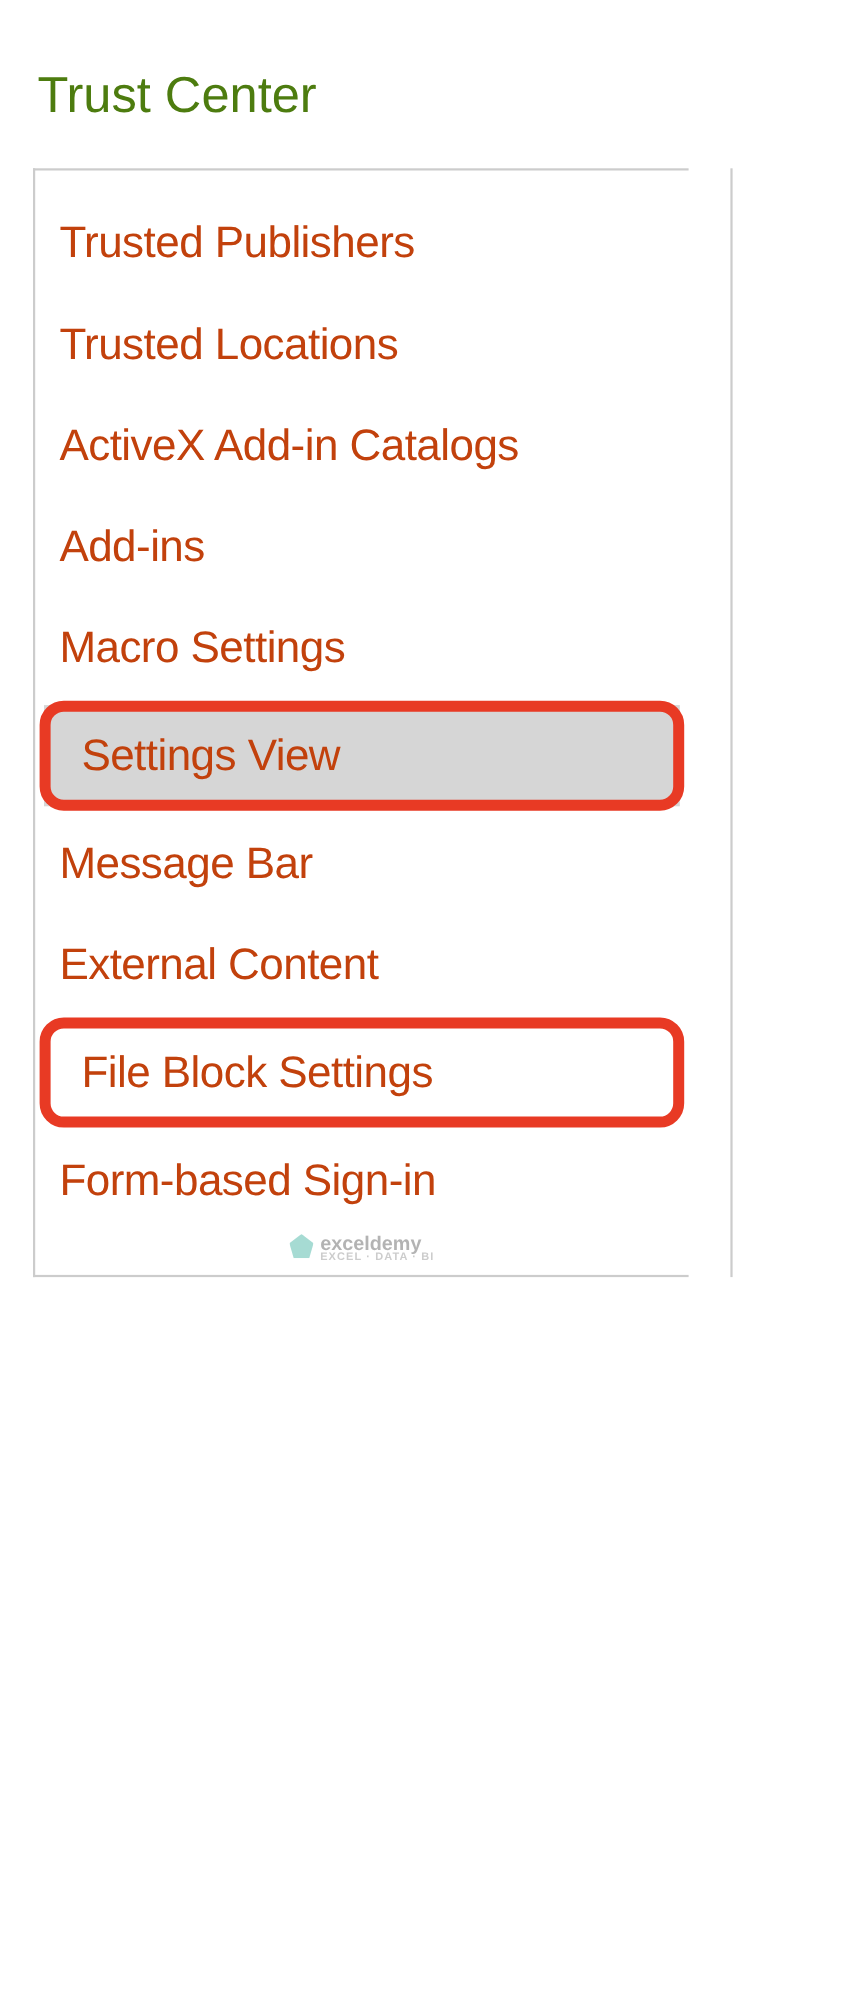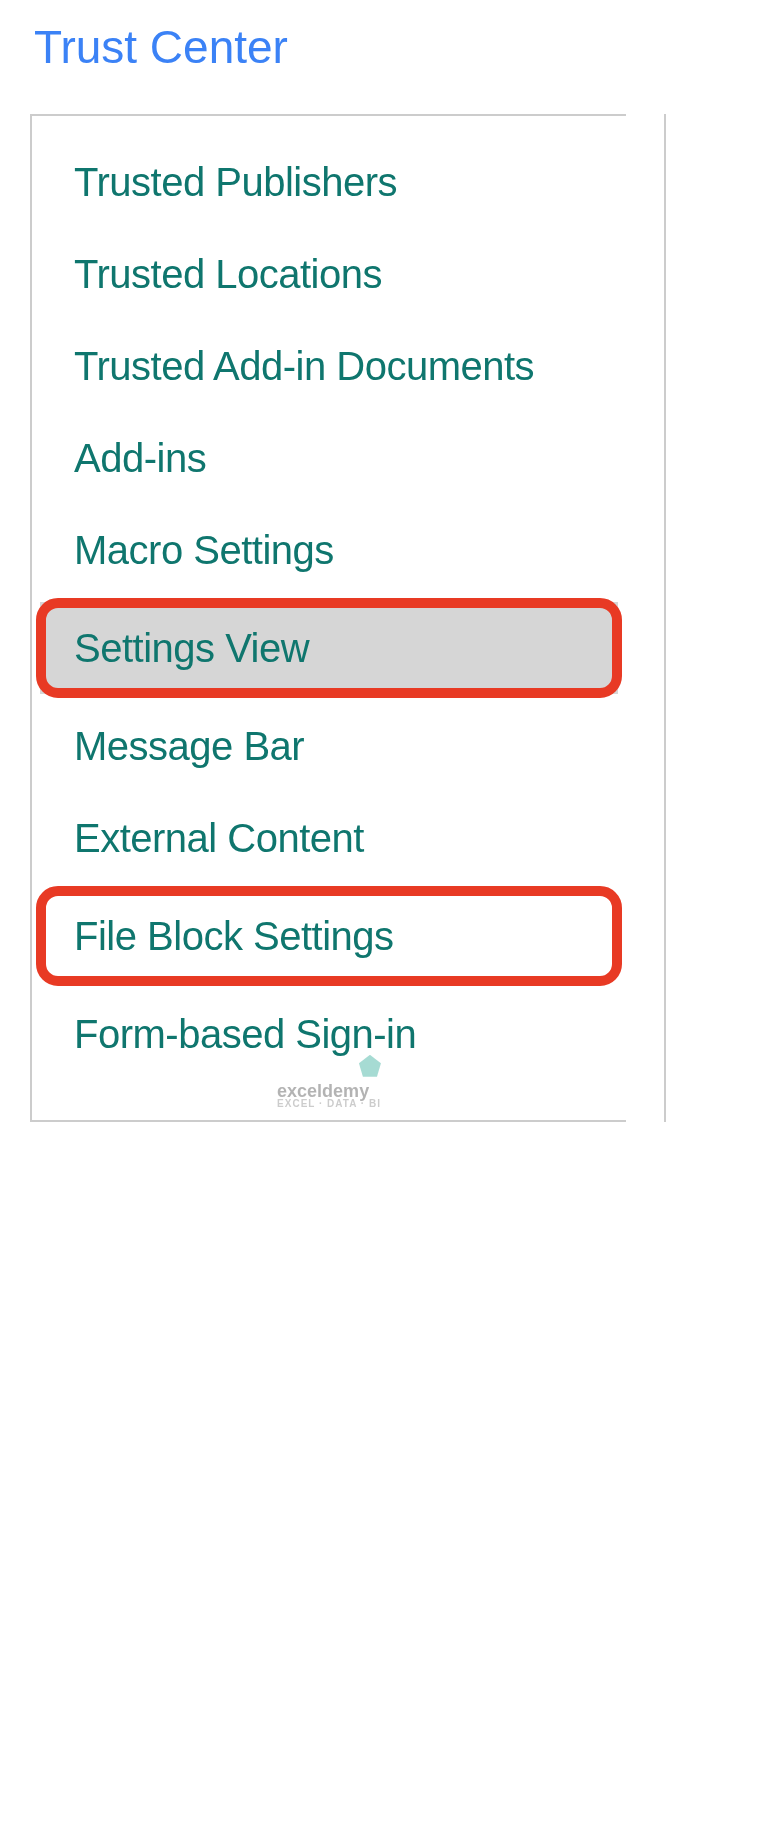--- a/index.html
+++ b/index.html
@@ -13,44 +13,45 @@
       width: 768px;
       height: 1827px;
       padding: 0;
     }
     .container {
       padding: 20px 30px;
     }
     .title {
       font-size: 46px;
       font-weight: 400;
-      color: #3b82f6;
+      color: #4d7c0f;
       margin-bottom: 40px;
       margin-left: 4px;
+      margin-top: 39px;
     }
     .panel {
       border: 2px solid #cccccc;
       border-right: none;
       width: 596px;
       padding: 20px 0 40px 0;
       position: relative;
       margin-left: 0;
     }
     .right-edge {
       position: absolute;
       right: -40px;
       top: -2px;
       bottom: -2px;
       width: 2px;
       background: #cccccc;
     }
     .menu-item {
       font-size: 40px;
-      color: #0f766e;
-      padding: 26px 0 26px 42px;
+      color: #c2410c;
+      padding: 26px 0 26px 22px;
       cursor: pointer;
       font-weight: 400;
       letter-spacing: -0.5px;
       line-height: 1;
     }
     .menu-item.selected {
       background: #d6d6d6;
     }
     .highlight-wrap {
       position: relative;
@@ -68,24 +69,23 @@
       border: 10px solid #e83a24;
       border-radius: 22px;
       pointer-events: none;
     }
     .watermark {
       position: absolute;
       bottom: 12px;
       left: 50%;
       transform: translateX(-50%);
       display: flex;
-      align-items: flex-end;
+      align-items: flex-start;
       gap: 6px;
       opacity: 0.5;
-      flex-direction: column;
     }
     .watermark-icon {
       width: 22px;
       height: 22px;
       background: #4fb8a8;
       clip-path: polygon(50% 0%, 100% 38%, 82% 100%, 18% 100%, 0% 38%);
     }
     .watermark-text {
       font-size: 18px;
       color: #6a6a6a;
@@ -104,21 +104,21 @@
 <body>
 
 <div class="container">
   <h1 class="title">Trust Center</h1>
 
   <div class="panel">
     <div class="right-edge"></div>
 
     <div class="menu-item">Trusted Publishers</div>
     <div class="menu-item">Trusted Locations</div>
-    <div class="menu-item">Trusted Add-in Documents</div>
+    <div class="menu-item">ActiveX Add-in Catalogs</div>
     <div class="menu-item">Add-ins</div>
     <div class="menu-item">Macro Settings</div>
 
     <div class="highlight-wrap">
       <div class="menu-item selected">Settings View</div>
       <div class="highlight-border"></div>
     </div>
 
     <div class="menu-item">Message Bar</div>
     <div class="menu-item">External Content</div>

